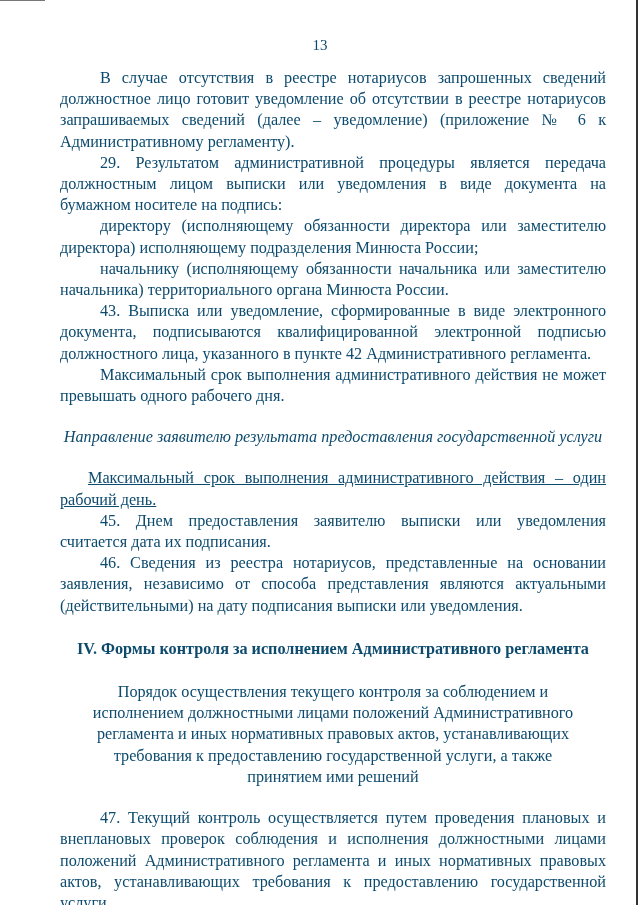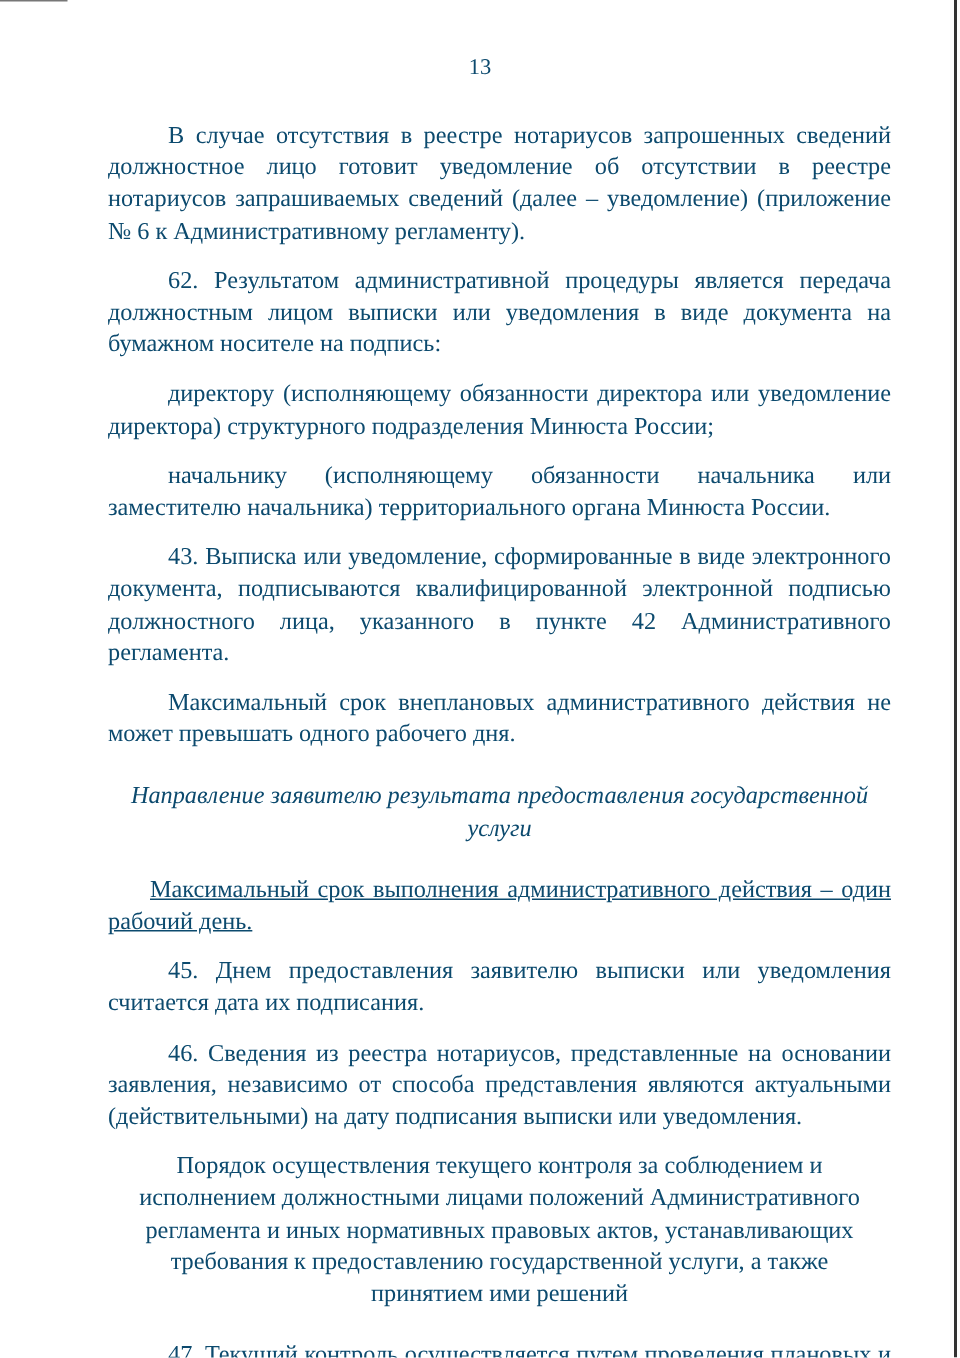--- a/index.html
+++ b/index.html
@@ -7,48 +7,49 @@
   .page {
     position: absolute; left: 0; top: 0; width: 640px; height: 905px;
     background: #ffffff; color: #0c4a6e;
     font-family: "Liberation Serif", "DejaVu Serif", serif;
     font-size: 16.2px;
   }
   .edge-right { position: absolute; left: 636px; top: 0; width: 2px; height: 905px; background: #333; }
   .edge-top { position: absolute; left: 0; top: 0; width: 45px; height: 1px; background: #777; }
   .page-number { position: absolute; top: 37px; left: 0; width: 640px; text-align: center; font-size: 15px; }
   .content { position: absolute; left: 60px; top: 68px; width: 546px; }
-  p { margin: 12px; line-height: 21.2px; text-align: justify; text-align-last: left; }
+  p { margin: 0; line-height: 21.2px; text-align: justify; text-align-last: left; }
   p.ind { text-indent: 40px; }
   .center { text-align: center; text-align-last: center; }
   .heading { text-align: center; text-align-last: center; }
   .bold { font-weight: bold; }
   .gap-sub { margin-top: 21px; margin-bottom: 21px; }
 </style>
 </head>
 <body>
 
 <div class="page">
   <div class="edge-top"></div>
   <div class="edge-right"></div>
 
   <div class="page-number">13</div>
 
   <div class="content">
     <p class="ind">В случае отсутствия в реестре нотариусов запрошенных сведений должностное лицо готовит уведомление об отсутствии в реестре нотариусов запрашиваемых сведений (далее – уведомление) (приложение № 6 к Административному регламенту).</p>
-    <p class="ind">62. Результатом административной процедуры является передача должностным лицом выписки или уведомления в виде документа на бумажном носителе на подпись:</p>
-    <p class="ind">директору (исполняющему обязанности директора или уведомление директора) структурного подразделения Минюста России;</p>
+    <p class="ind">29. Результатом административной процедуры является передача должностным лицом выписки или уведомления в виде документа на бумажном носителе на подпись:</p>
+    <p class="ind">директору (исполняющему обязанности директора или заместителю директора) исполняющему подразделения Минюста России;</p>
     <p class="ind">начальнику (исполняющему обязанности начальника или заместителю начальника) территориального органа Минюста России.</p>
     <p class="ind">43. Выписка или уведомление, сформированные в виде электронного документа, подписываются квалифицированной электронной подписью должностного лица, указанного в пункте 42 Административного регламента.</p>
-    <p class="ind">Максимальный срок внеплановых административного действия не может превышать одного рабочего дня.</p>
+    <p class="ind">Максимальный срок выполнения административного действия не может превышать одного рабочего дня.</p>
 
     <p class="center gap-sub" style="margin-top:20px;margin-bottom:20px;font-style:italic;">Направление заявителю результата предоставления государственной услуги</p>
 
     <p class="ind" style="text-indent:28px;text-decoration:underline;">Максимальный срок выполнения административного действия – один рабочий день.</p>
     <p class="ind">45. Днем предоставления заявителю выписки или уведомления считается дата их подписания.</p>
     <p class="ind">46. Сведения из реестра нотариусов, представленные на основании заявления, независимо от способа представления являются актуальными (действительными) на дату подписания выписки или уведомления.</p>
 
+    <p class="heading bold" style="margin-top:22px;margin-bottom:22px;">IV. Формы контроля за исполнением Административного регламента</p>
 
     <p class="center" style="padding:0 18px;margin-bottom:20px;">Порядок осуществления текущего контроля за соблюдением и исполнением должностными лицами положений Административного регламента и иных нормативных правовых актов, устанавливающих требования к предоставлению государственной услуги, а также принятием ими решений</p>
 
     <p class="ind">47. Текущий контроль осуществляется путем проведения плановых и внеплановых проверок соблюдения и исполнения должностными лицами положений Административного регламента и иных нормативных правовых актов, устанавливающих требования к предоставлению государственной услуги.</p>
   </div>
 </div>
 
 </body></html>

